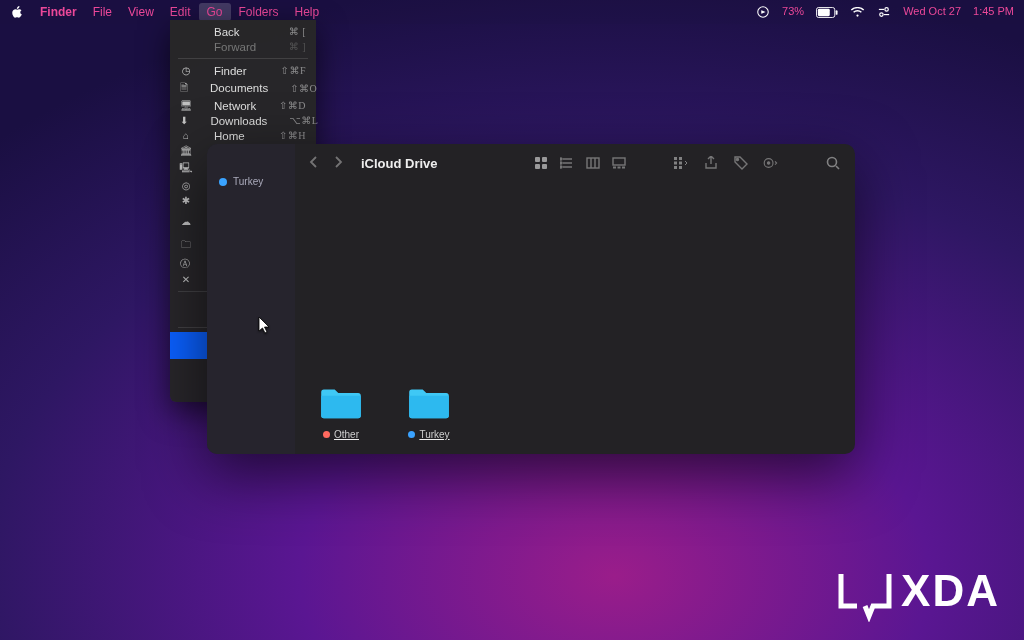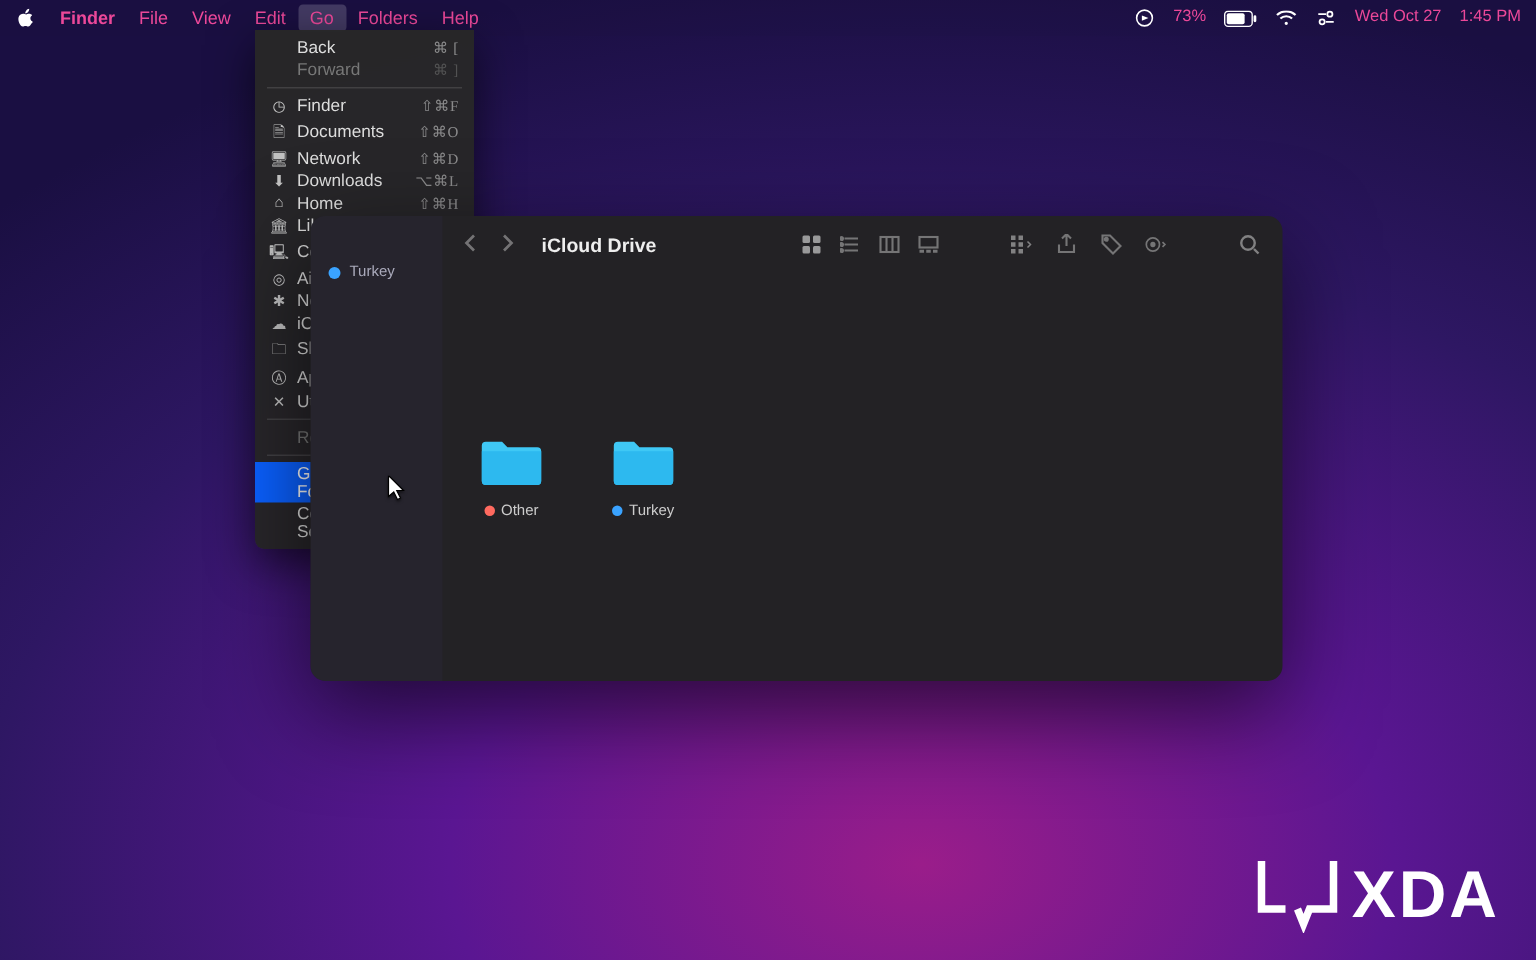--- a/index.html
+++ b/index.html
@@ -24,21 +24,21 @@
 .menubar-right { margin-left: auto; display: flex; gap: 12px; font-size: 11px; }
 .menubar-right .icon { display:inline-flex; align-items:center; }
 
 
 .dropdown {
   position: absolute; top: 20px; left: 170px;
   width: 146px; background: rgba(40,40,40,0.96); backdrop-filter: blur(20px);
   border-radius: 0 0 6px 6px; box-shadow: 0 10px 30px rgba(0,0,0,0.6);
   padding: 4px 0; font-size: 11.5px; color: #ddd;
 }
-.dropdown .mi { display:flex; align-items:center; padding: 1.5px 10px; cursor:default; gap:6px; }
+.dropdown .mi { display:flex; align-items:center; padding: 1.5px 10px; cursor:default; gap:22px; }
 .dropdown .mi .ic { width:12px; display:inline-flex; justify-content:center; opacity:0.85; }
 .dropdown .mi .lbl { flex:1; }
 .dropdown .mi .sc { font-size:10px; opacity:0.55; letter-spacing:0.5px; font-family: -apple-system; }
 .dropdown .mi.disabled { color: #777; justify-content: space-between; }
 .dropdown .mi.highlight { background: #0a60ff; color:#fff; }
 .dropdown .mi.highlight .sc { opacity:0.8; }
 .dropdown hr { border:none; border-top:1px solid rgba(255,255,255,0.12); margin:4px 8px; }
 
 
 .finder {
@@ -58,34 +58,34 @@
   height: 38px; display:flex; align-items:center; padding: 0 14px; gap: 14px;
   color:#bbb; font-size:13px;
 }
 .toolbar .title { font-weight:600; color:#eee; margin-left:4px; }
 .toolbar .nav-arrow { opacity:0.6; }
 .toolbar .spacer { flex:1; }
 .toolbar .tb-icon { width:16px; height:16px; opacity:0.7; display:inline-flex; align-items:center; justify-content:center; }
 .toolbar .tb-group { display:flex; gap:10px; align-items:center; }
 
 .content {
-  flex:1; padding: 14px 16px; display:flex; gap: 28px; align-items:center;
+  flex:1; padding: 14px 16px; display:flex; gap: 28px; align-items:flex-end;text-decoration:underline;
 }
 .folder { display:flex; flex-direction:column; align-items:center; width:60px; }
 .folder .ficon svg { width:44px; height:36px; }
 .folder .flabel { font-size:10px; color:#ccc; margin-top:4px; display:flex; align-items:center; gap:4px; }
 .folder .flabel .tagdot { width:7px; height:7px; border-radius:50%; flex-shrink:0; }
 .folder .flabel .tagdots { display:flex; gap:1px; }
 .folder .flabel .tagdots .td { width:5px; height:5px; border-radius:50%; }
 
 
 .xda-logo {
   position: absolute; right: 24px; bottom: 18px;
   color: #fff; font-weight: 700; font-size: 44px;
-  display:flex; align-items:flex-end; gap:8px; letter-spacing:2px;
+  display:flex; align-items:flex-start; gap:8px; letter-spacing:2px;
   font-family: "Arial Black", sans-serif;
 }
 .xda-brackets { display:inline-flex; }
 
 
 .cursor {
   position:absolute; left:258px; top:317px; z-index:100;
 }
 .cursor svg { filter: drop-shadow(0 1px 1px rgba(0,0,0,0.6)); }
 </style>

